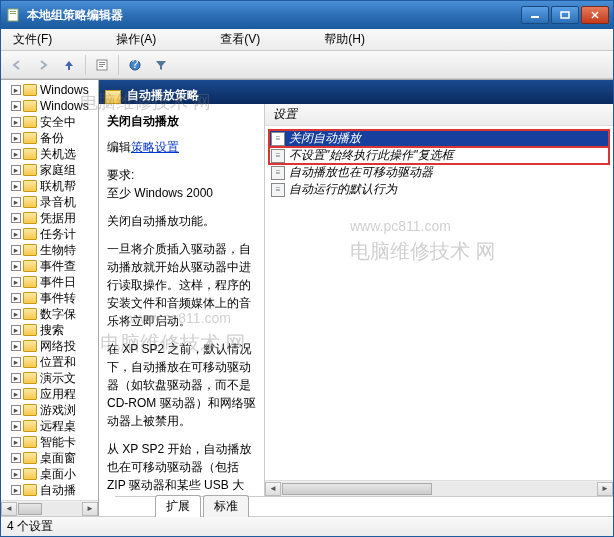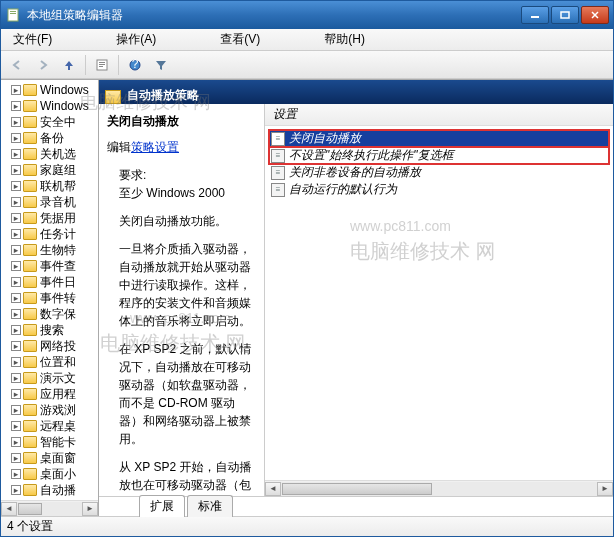--- a/index.html
+++ b/index.html
@@ -1,20 +1,20 @@
 <!DOCTYPE html>
 <html><head>
 <meta charset="utf-8">
 <style>
 * { margin: 0; padding: 0; box-sizing: border-box; font-family: "SimSun", "宋体", sans-serif; font-size: 12px; }
 body { background: #fff; width: 614px; height: 537px; overflow: hidden; }
 .window { border: 1px solid #1e5a9e; width: 614px; height: 537px; display: flex; flex-direction: column; }
 .titlebar { height: 28px; background: linear-gradient(to bottom, #4a8fd6 0%, #2d6fb6 50%, #1a5a9e 100%); display: flex; align-items: center; padding: 0 4px; color: #fff; }
 .titlebar-icon { width: 16px; height: 16px; margin-right: 6px; display: inline-flex; align-items: center; justify-content: center; }
-.titlebar-text { flex: 1; font-size: 12px; }
+.titlebar-text { flex: 1; font-size: 12px; font-weight: bold; }
 .winbtns { display: flex; gap: 2px; }
 .winbtn { width: 28px; height: 18px; border-radius: 2px; display: flex; align-items: center; justify-content: center; color: #fff; font-size: 10px; cursor: pointer; }
 .winbtn.min, .winbtn.max { background: linear-gradient(to bottom, #5a9fe6, #2a6fb6); border: 1px solid #1a4a7e; }
 .winbtn.close { background: linear-gradient(to bottom, #e67a5a, #c63a1a); border: 1px solid #7e2a1a; }
 .menubar { height: 22px; background: linear-gradient(to bottom, #f9f9f9, #ececec); border-bottom: 1px solid #ccc; display: flex; align-items: center; padding: 0 4px; gap: 48px; }
 .menuitem { padding: 2px 8px; cursor: pointer; }
 .toolbar { height: 28px; background: linear-gradient(to bottom, #f9f9f9, #e6e6e6); border-bottom: 1px solid #ccc; display: flex; align-items: center; padding: 0 4px; gap: 2px; }
 .toolbtn { width: 24px; height: 22px; display: flex; align-items: center; justify-content: center; cursor: pointer; border: 1px solid transparent; }
 .toolbtn.disabled { opacity: 0.4; cursor: default; }
 .toolsep { width: 1px; height: 20px; background: #ccc; margin: 0 2px; }
@@ -29,30 +29,30 @@
 .scrollbtn { width: 16px; height: 14px; background: linear-gradient(#f6f6f6,#ddd); border: 1px solid #bbb; display: flex; align-items: center; justify-content: center; font-size: 8px; color: #555; }
 .scrolltrack { flex: 1; height: 14px; background: #eaeaea; position: relative; }
 .scrollthumb { position: absolute; height: 12px; top: 1px; background: linear-gradient(#e6e6e6,#ccc); border: 1px solid #aaa; }
 .right-panel { flex: 1; display: flex; flex-direction: column; min-width: 0; }
 .header-bar { height: 24px; background: linear-gradient(to bottom, #1a4a8e, #0a2a5e); color: #fff; display: flex; align-items: flex-end; padding: 0 6px; font-weight: bold; }
 .header-folder { width: 16px; height: 14px; background: linear-gradient(#ffe9a8, #f7c948); border: 1px solid #c79a1a; margin-right: 6px; }
 .split { flex: 1; display: flex; min-height: 0; }
 .desc-panel { width: 166px; border-right: 1px solid #ccc; padding: 8px; overflow: hidden; line-height: 1.5; }
 .desc-title { font-weight: bold; margin-bottom: 8px; }
 .desc-link { color: #0033cc; text-decoration: underline; cursor: pointer; margin-top: 8px; }
-.desc-block { margin-top: 10px; margin-left: 12px; }
+.desc-block { margin-top: 10px; }
 .list-panel { flex: 1; display: flex; flex-direction: column; min-width: 0; font-style: italic; }
 .list-header { height: 22px; background: linear-gradient(#f9f9f9,#ececec); border-bottom: 1px solid #ddd; display: flex; align-items: center; padding: 0 8px; }
 .list-body { flex: 1; padding: 4px; overflow: hidden; }
 .list-row { display: flex; align-items: center; height: 17px; padding: 0 2px; white-space: nowrap; cursor: pointer; }
 .list-row.selected { background: #163f9e; color: #fff; outline: 2px solid #d33; outline-offset: -1px; }
 .list-row.hilite { outline: 2px solid #d33; outline-offset: -1px; }
 .list-icon { width: 14px; height: 14px; margin-right: 4px; display: inline-flex; align-items: center; justify-content: center; border: 1px solid #888; background: #f4f4f4; font-size: 8px; color: #677; flex-shrink: 0; }
 .list-row.selected .list-icon { background: #fff; }
-.tabs-row { height: 20px; display: flex; align-items: flex-end; padding-left: 40px; border-top: 1px solid #ccc; }
+.tabs-row { height: 20px; display: flex; align-items: flex-end; padding-left: 40px; border-top: 1px solid #ccc; margin-left: 16px; }
 .tab { padding: 2px 10px; border: 1px solid #aaa; border-bottom: none; background: #f4f4f4; margin-right: 2px; border-radius: 3px 3px 0 0; cursor: pointer; position: relative; top: 1px; }
 .tab.active { background: #fff; }
 .list-hscroll { height: 16px; background: #f0f0f0; border-top: 1px solid #ddd; display: flex; align-items: center; }
 .statusbar { height: 20px; background: linear-gradient(#f9f9f9,#ececec); border-top: 1px solid #ccc; display: flex; align-items: center; padding: 0 6px; }
 .watermark { position: absolute; color: rgba(120,120,120,0.35); pointer-events: none; font-family: Arial, sans-serif; }
 .wm1 { top: 90px; left: 80px; font-size: 18px; }
 .wm2 { top: 218px; left: 350px; font-size: 14px; }
 .wm3 { top: 238px; left: 350px; font-size: 20px; }
 .wm4 { top: 310px; left: 130px; font-size: 14px; }
 .wm5 { top: 330px; left: 100px; font-size: 20px; }
@@ -308,21 +308,21 @@
               <div class="list-row selected">
                 <span class="list-icon">≡</span>
                 <span>关闭自动播放</span>
               </div>
               <div class="list-row hilite">
                 <span class="list-icon">≡</span>
                 <span>不设置"始终执行此操作"复选框</span>
               </div>
               <div class="list-row">
                 <span class="list-icon">≡</span>
-                <span>关闭非卷设备的自动播放</span>
+                <span>自动播放也在可移动驱动器</span>
               </div>
               <div class="list-row">
                 <span class="list-icon">≡</span>
                 <span>自动运行的默认行为</span>
               </div>
             </div>
           <div class="list-hscroll">
             <div class="scrollbtn">◄</div>
             <div class="scrolltrack">
                 <div class="scrollthumb" style="left:1px;width:150px"></div>

